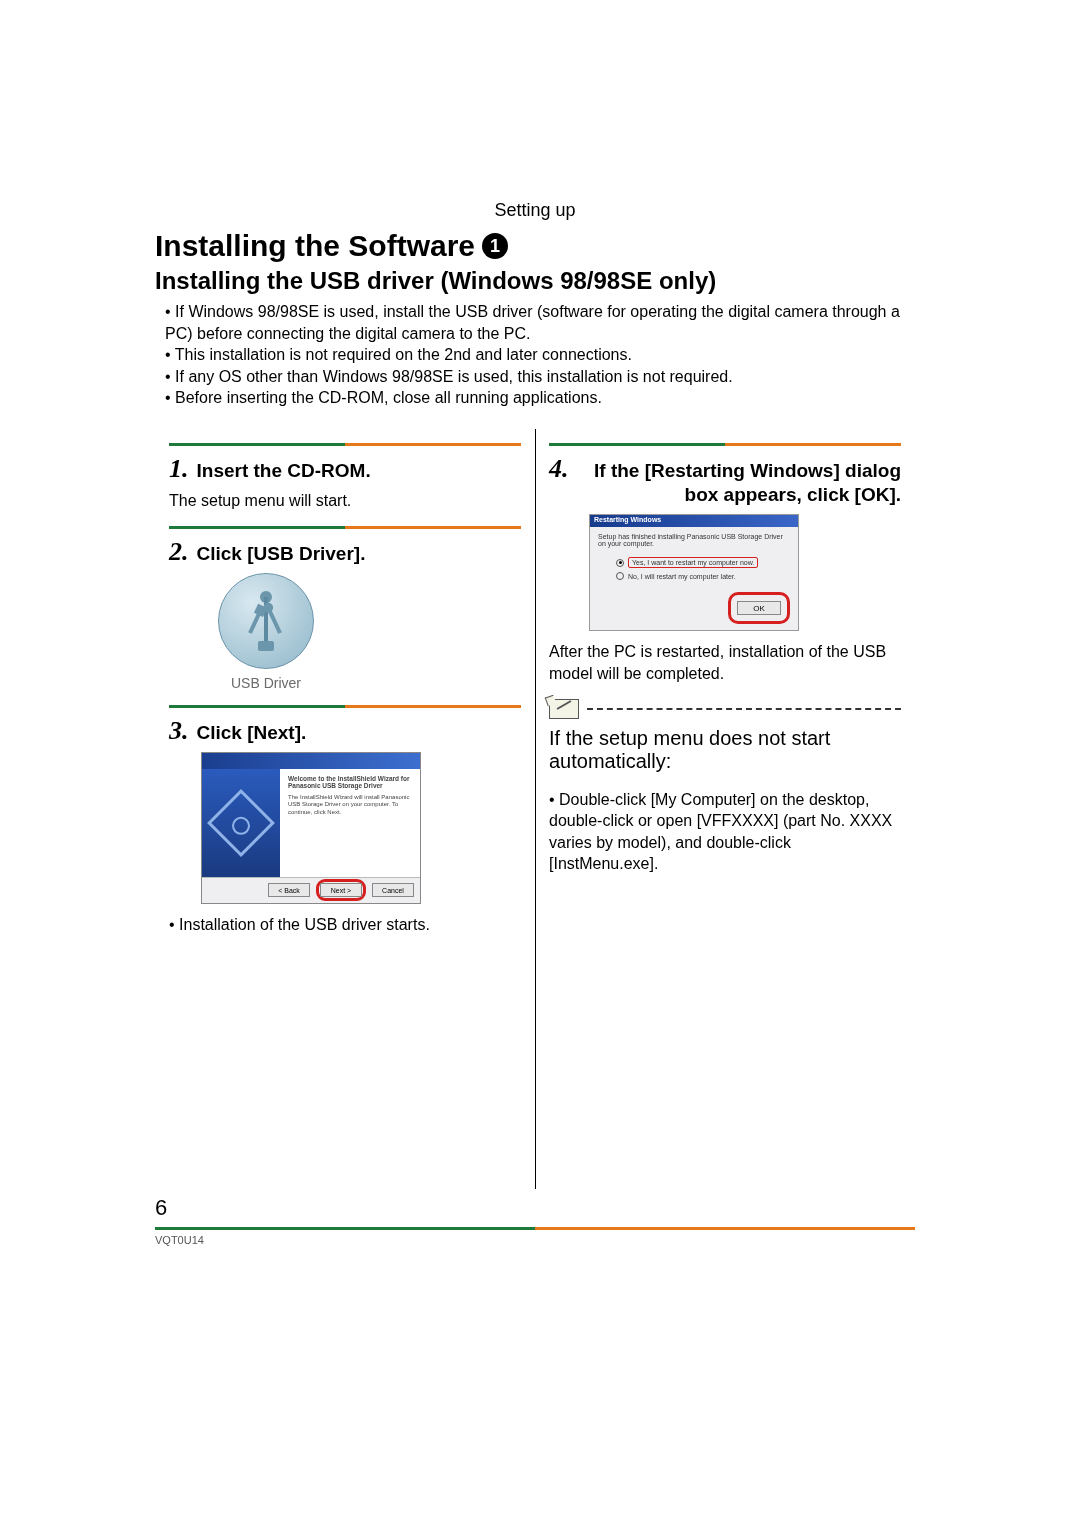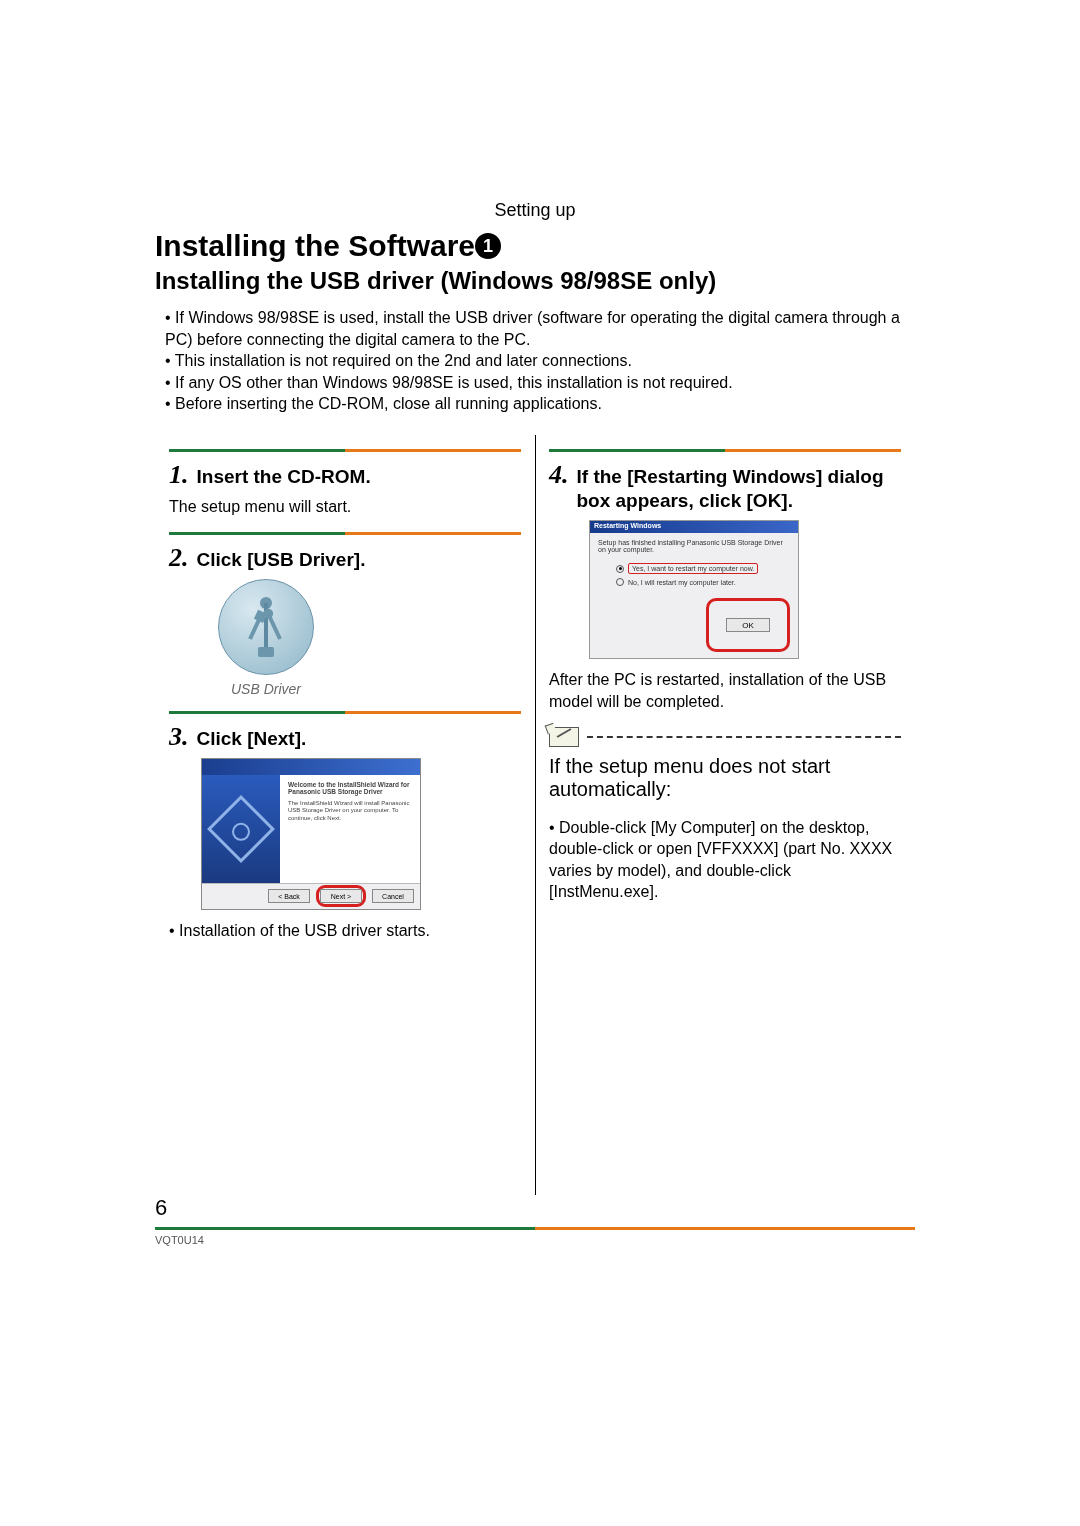--- a/index.html
+++ b/index.html
@@ -18,42 +18,42 @@
     width: 760px;
   }
   .section-label {
     text-align: center;
     font-size: 18px;
     margin-bottom: 8px;
   }
   .title-row {
     display: flex;
     align-items: center;
-    gap: 0;
+    gap: 7px;
     margin-bottom: 4px;
   }
   .main-title {
     font-size: 30px;
     font-weight: bold;
   }
   .title-badge {
     width: 26px; height: 26px;
     border-radius: 50%;
     background: #000;
     color: #fff;
     display: flex;
     align-items: center;
     justify-content: center;
     font-size: 18px;
     font-weight: bold;
   }
   .subtitle {
     font-size: 24px;
     font-weight: bold;
-    margin-bottom: 12px;
+    margin-bottom: 6px;
   }
   .intro-list {
     list-style: none;
     font-size: 16px;
     line-height: 1.35;
     margin-bottom: 20px;
     padding-left: 10px;
   }
   .intro-list li::before {
     content: "• ";
@@ -90,20 +90,21 @@
   .step-num {
     font-family: Georgia, 'Times New Roman', serif;
     font-style: italic;
     font-weight: bold;
     font-size: 26px;
   }
   .step-title {
     font-size: 19px;
     font-weight: bold;
     line-height: 1.25;
+    text-align: right;
   }
   .step-body {
     font-size: 16px;
     line-height: 1.35;
     margin-bottom: 10px;
   }
   .step-note {
     font-size: 16px;
     line-height: 1.35;
   }
@@ -176,21 +177,20 @@
     position: absolute;
     left: -3px; top: -5px;
     width: 10px; height: 10px;
     border-radius: 50%;
     background: #6b96ac;
   }
   .usb-label {
     text-align: center;
     font-size: 14px;
     color: #6a6a6a;
-    font-style: italic;
   }
 
   
   .wizard-box {
     width: 220px;
     border: 1px solid #888;
     margin: 6px 0 10px 32px;
     background: #efeff1;
   }
   .wizard-tb {
@@ -303,21 +303,21 @@
     border-radius: 2px;
   }
   .restart-footer {
     display: flex;
     justify-content: flex-end;
     padding: 4px 8px 6px 8px;
   }
   .ok-hl {
     border: 3px solid #d62020;
     border-radius: 10px;
-    padding: 17px;
+    padding: 6px;
   }
   .okbtn {
     width: 44px; height: 14px;
     background: #e8e8e8;
     border: 1px solid #888;
     font-size: 8px;
     display: flex;
     align-items: center;
     justify-content: center;
   }

